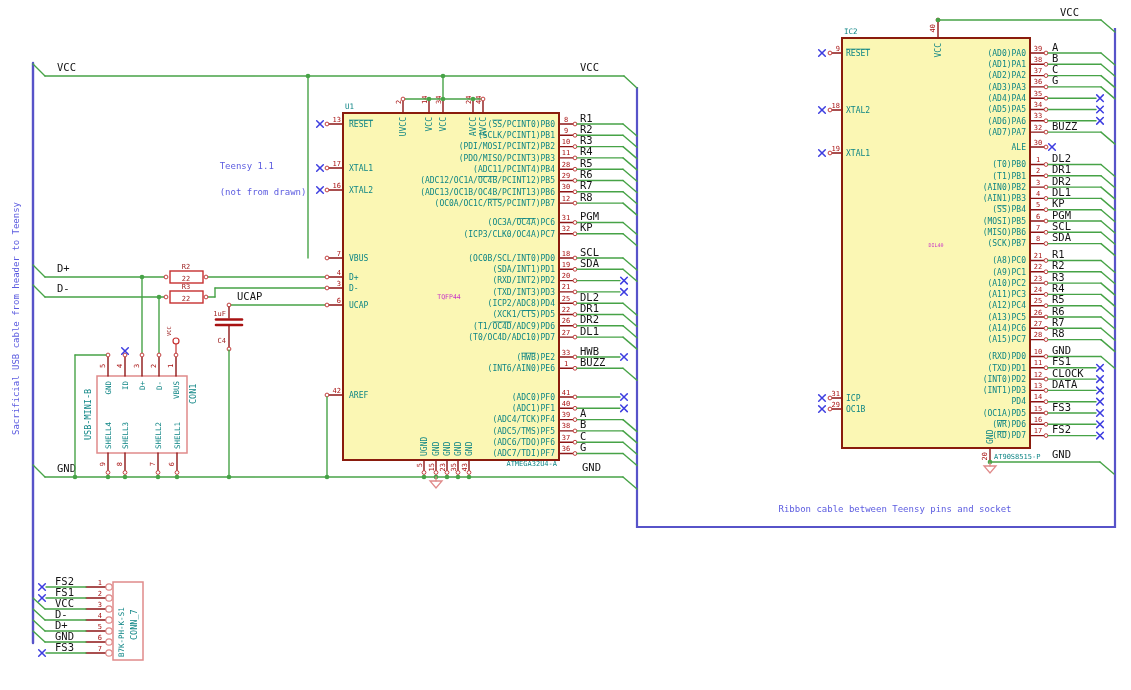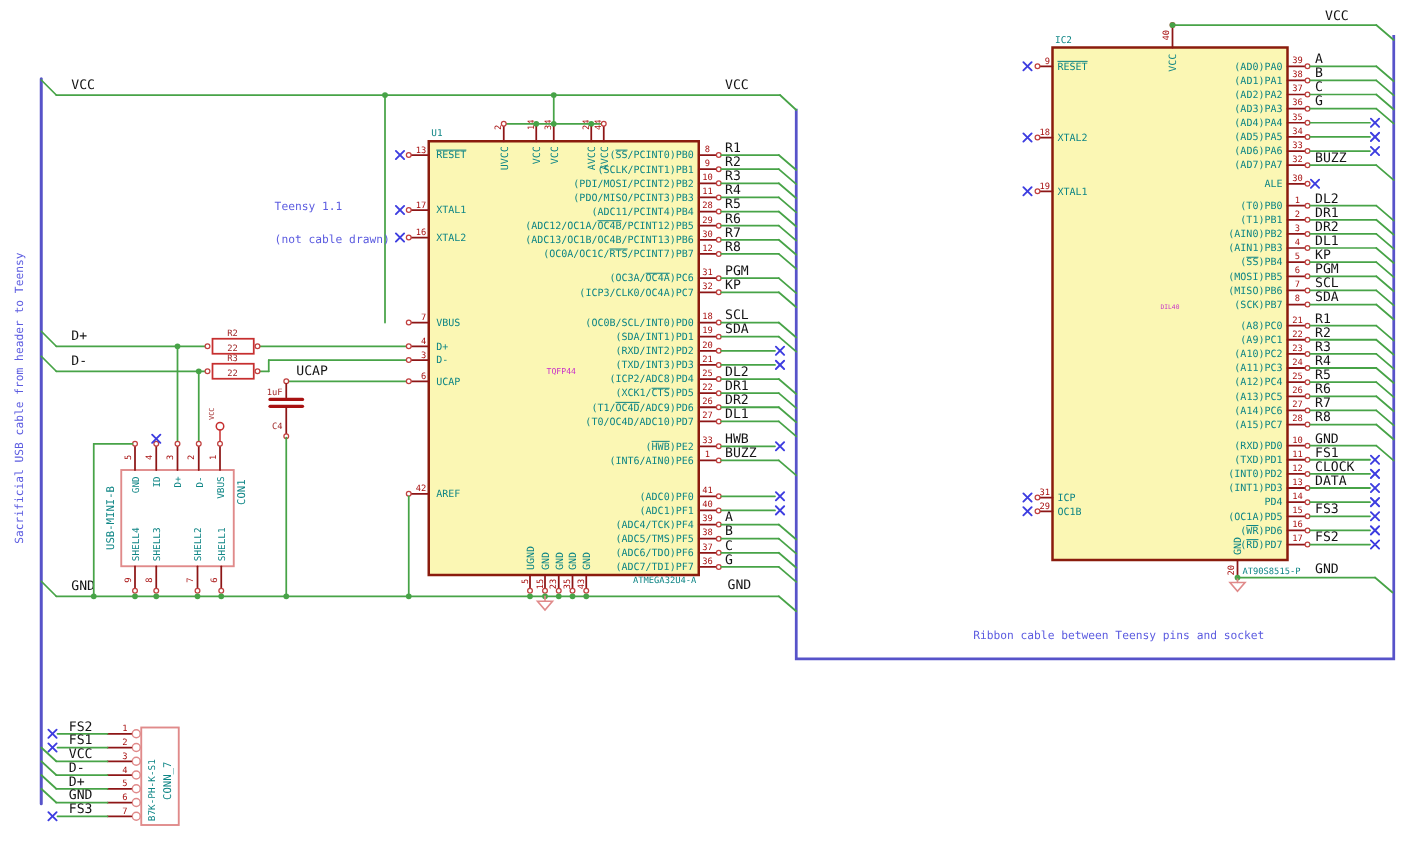--- a/index.html
+++ b/index.html
@@ -726,17 +726,17 @@
       <circle cx="109" cy="653" r="3.2" fill="#fff" stroke="#e08a8a" stroke-width="1.2"></circle>
       <line x1="86" y1="653" x2="105" y2="653" stroke="#8d1616" stroke-width="1.4" stroke-linecap="round"></line>
       <text x="102" y="651" font-size="7" fill="#a81212" text-anchor="end"><tspan>7</tspan></text>
       <text x="55" y="650.5" font-size="10.5" fill="#141414" text-anchor="start"><tspan>FS3</tspan></text>
       <line x1="38.7" y1="649.7" x2="45.3" y2="656.3" stroke="#3d3de0" stroke-width="1.5" stroke-linecap="round"></line>
       <line x1="38.7" y1="656.3" x2="45.3" y2="649.7" stroke="#3d3de0" stroke-width="1.5" stroke-linecap="round"></line>
       <line x1="46" y1="653" x2="86" y2="653" stroke="#47a347" stroke-width="1.4" stroke-linecap="round"></line>
     </svg>
   <div class="note" id="teensy-note">
     <span>Teensy 1.1</span><br>
-    <span>(not cable drawn)</span>
+    <span>(not from drawn)</span>
   </div>
   <div class="note" id="ribbon-note">Ribbon cable between Teensy pins and socket</div>
   <div class="note" id="left-note">Sacrificial USB cable from header to Teensy</div>
 </div>
 
 </body></html>

